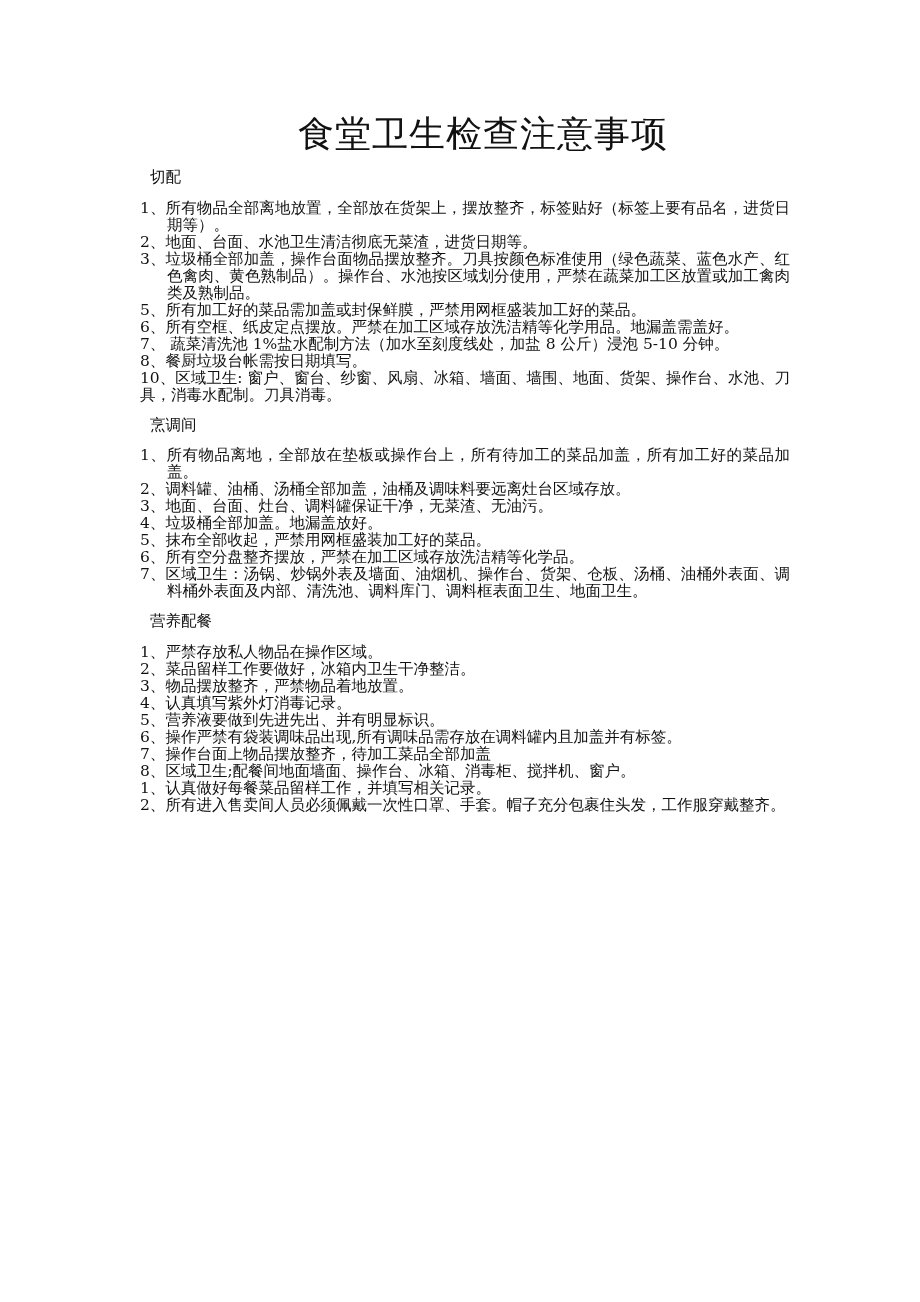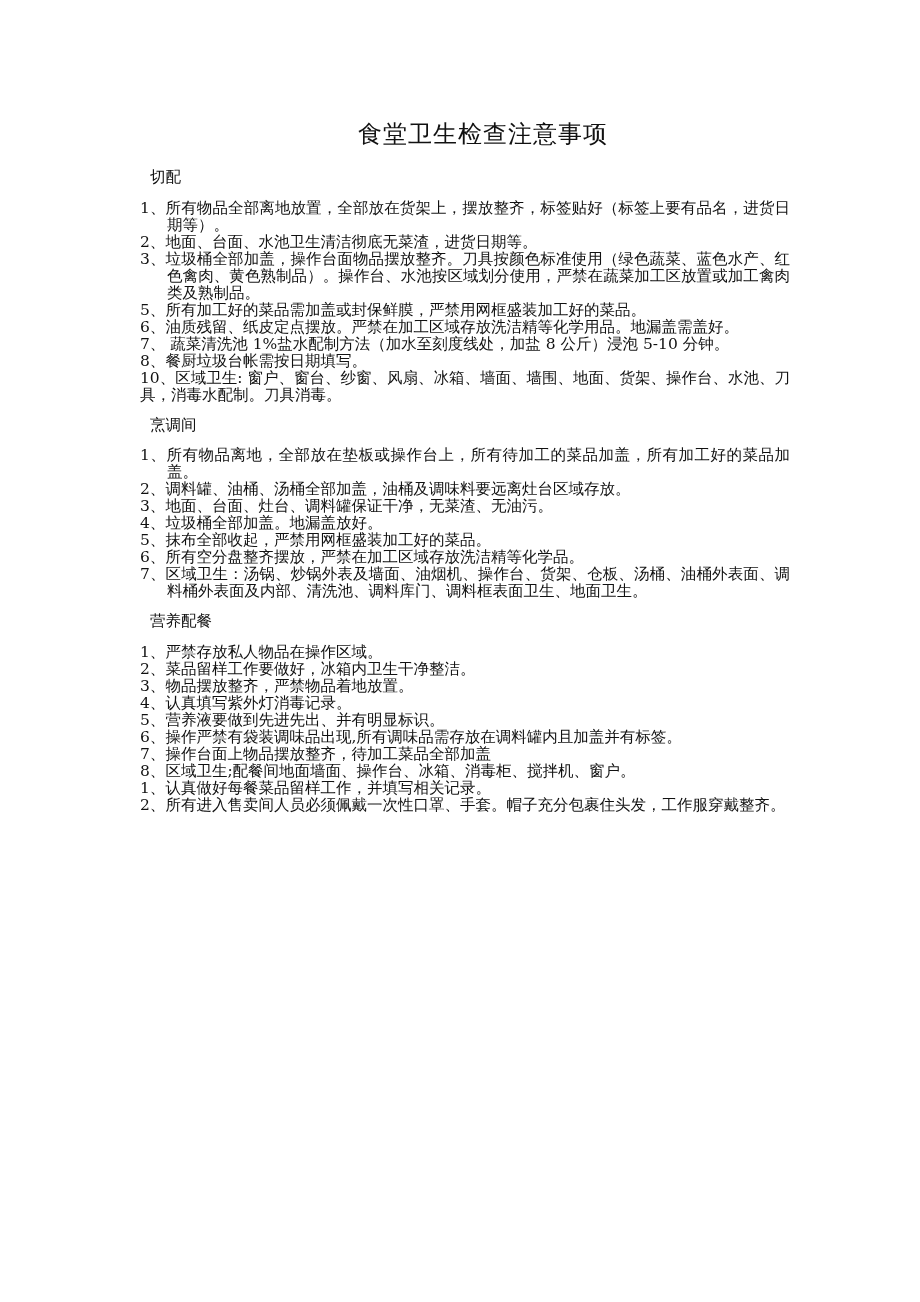--- a/index.html
+++ b/index.html
@@ -3,21 +3,21 @@
   <meta charset="utf-8">
   <style>
     html, body { margin: 0; padding: 0; background: #ffffff; }
     body {
       width: 920px; height: 1302px; position: relative; overflow: hidden;
       font-family: "DejaVu Serif", "Liberation Serif", serif;
       color: #111111;
     }
     .page { position: absolute; left: 140px; top: 112px; width: 650px; }
     .title {
-      text-align: center; font-size: 24px; line-height: 44px;
+      text-align: center; font-size: 36px; line-height: 44px;
       margin: 0 0 6px 0; font-weight: normal; letter-spacing: 1px;
       position: relative; left: 18px;
     }
     .section-heading { font-size: 15.5px; line-height: 23.5px; margin: 10px; font-weight: normal; }
     .item {
       font-size: 15.5px; line-height: 17px; margin: 0;
       padding-left: 27px; text-indent: -27px; text-align: justify;
     }
     .item.flush { padding-left: 0; text-indent: 0; }
     .num { display: inline; }
@@ -26,21 +26,21 @@
 <body>
 
 <div class="page">
   <h1 class="title">食堂卫生检查注意事项</h1>
   <div id="sections">
       <p class="section-heading">切配</p>
       <p class="item"><span class="num">1、</span><span>所有物品全部离地放置，全部放在货架上，摆放整齐，标签贴好（标签上要有品名，进货日期等）。</span></p>
       <p class="item"><span class="num">2、</span><span>地面、台面、水池卫生清洁彻底无菜渣，进货日期等。</span></p>
       <p class="item"><span class="num">3、</span><span>垃圾桶全部加盖，操作台面物品摆放整齐。刀具按颜色标准使用（绿色蔬菜、蓝色水产、红色禽肉、黄色熟制品）。操作台、水池按区域划分使用，严禁在蔬菜加工区放置或加工禽肉类及熟制品。</span></p>
       <p class="item"><span class="num">5、</span><span>所有加工好的菜品需加盖或封保鲜膜，严禁用网框盛装加工好的菜品。</span></p>
-      <p class="item"><span class="num">6、</span><span>油质残留、纸皮定点摆放。严禁在加工区域存放洗洁精等化学用品。地漏盖需盖好。</span></p>
+      <p class="item"><span class="num">6、</span><span>所有空框、纸皮定点摆放。严禁在加工区域存放洗洁精等化学用品。地漏盖需盖好。</span></p>
       <p class="item flush"><span class="num">7、</span><span> 蔬菜清洗池 1%盐水配制方法（加水至刻度线处，加盐 8 公斤）浸泡 5-10 分钟。</span></p>
       <p class="item flush"><span class="num">8、</span><span>餐厨垃圾台帐需按日期填写。</span></p>
       <p class="item flush"><span class="num">10、</span><span>区域卫生: 窗户、窗台、纱窗、风扇、冰箱、墙面、墙围、地面、货架、操作台、水池、刀具，消毒水配制。刀具消毒。</span></p>
       <p class="section-heading">烹调间</p>
       <p class="item"><span class="num">1、</span><span>所有物品离地，全部放在垫板或操作台上，所有待加工的菜品加盖，所有加工好的菜品加盖。</span></p>
       <p class="item"><span class="num">2、</span><span>调料罐、油桶、汤桶全部加盖，油桶及调味料要远离灶台区域存放。</span></p>
       <p class="item"><span class="num">3、</span><span>地面、台面、灶台、调料罐保证干净，无菜渣、无油污。</span></p>
       <p class="item"><span class="num">4、</span><span>垃圾桶全部加盖。地漏盖放好。</span></p>
       <p class="item"><span class="num">5、</span><span>抹布全部收起，严禁用网框盛装加工好的菜品。</span></p>
       <p class="item"><span class="num">6、</span><span>所有空分盘整齐摆放，严禁在加工区域存放洗洁精等化学品。</span></p>

